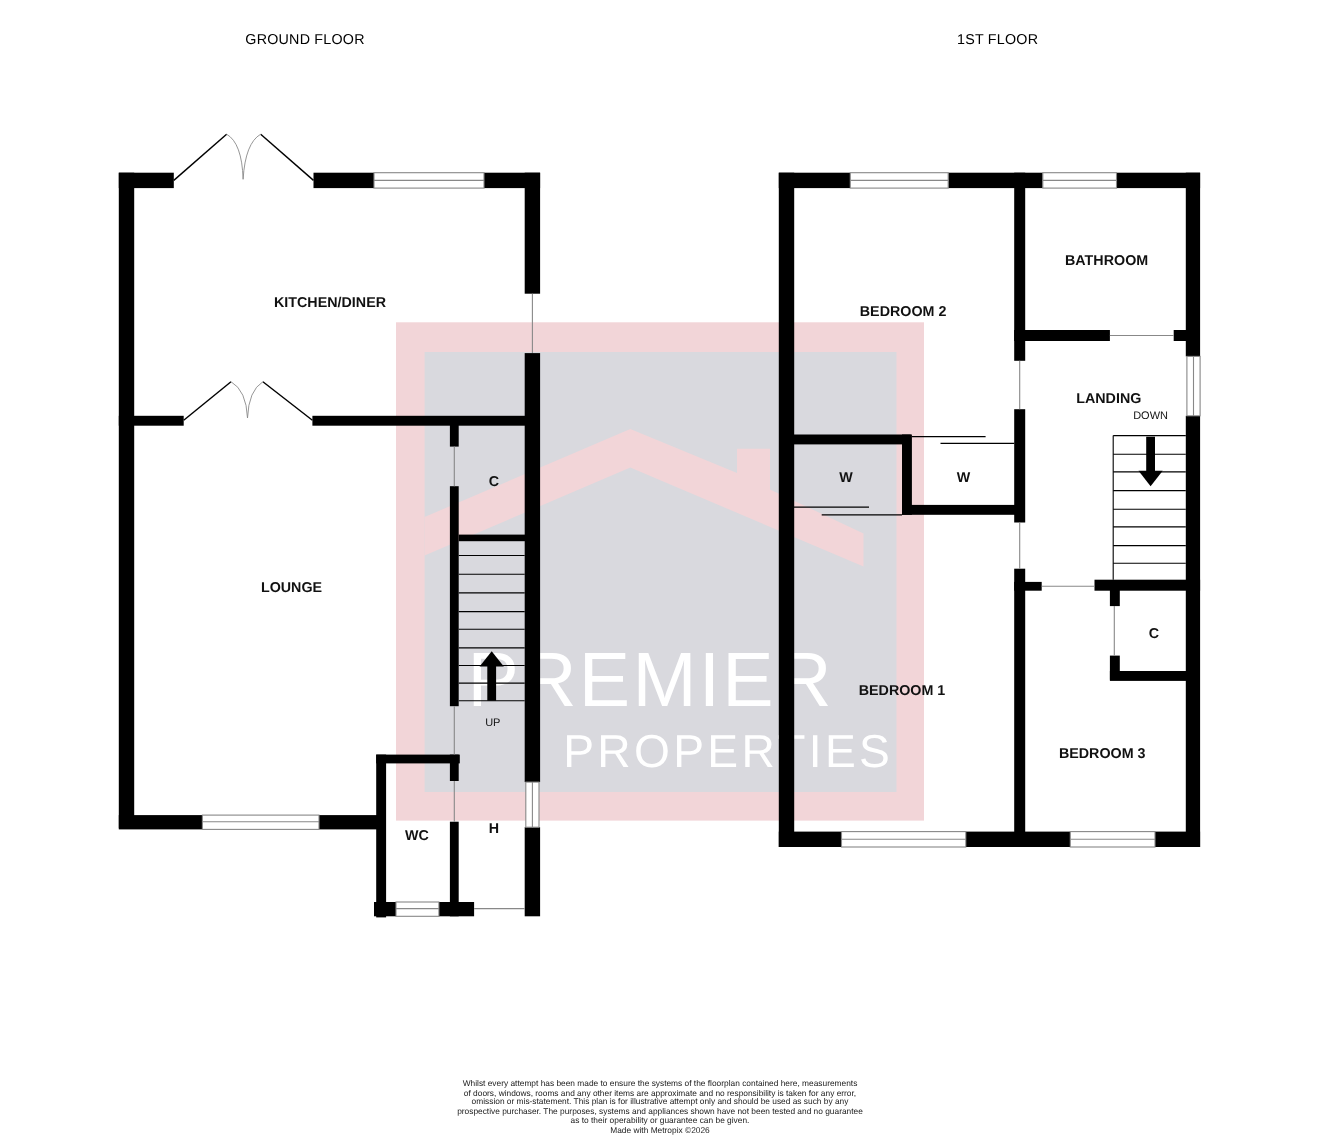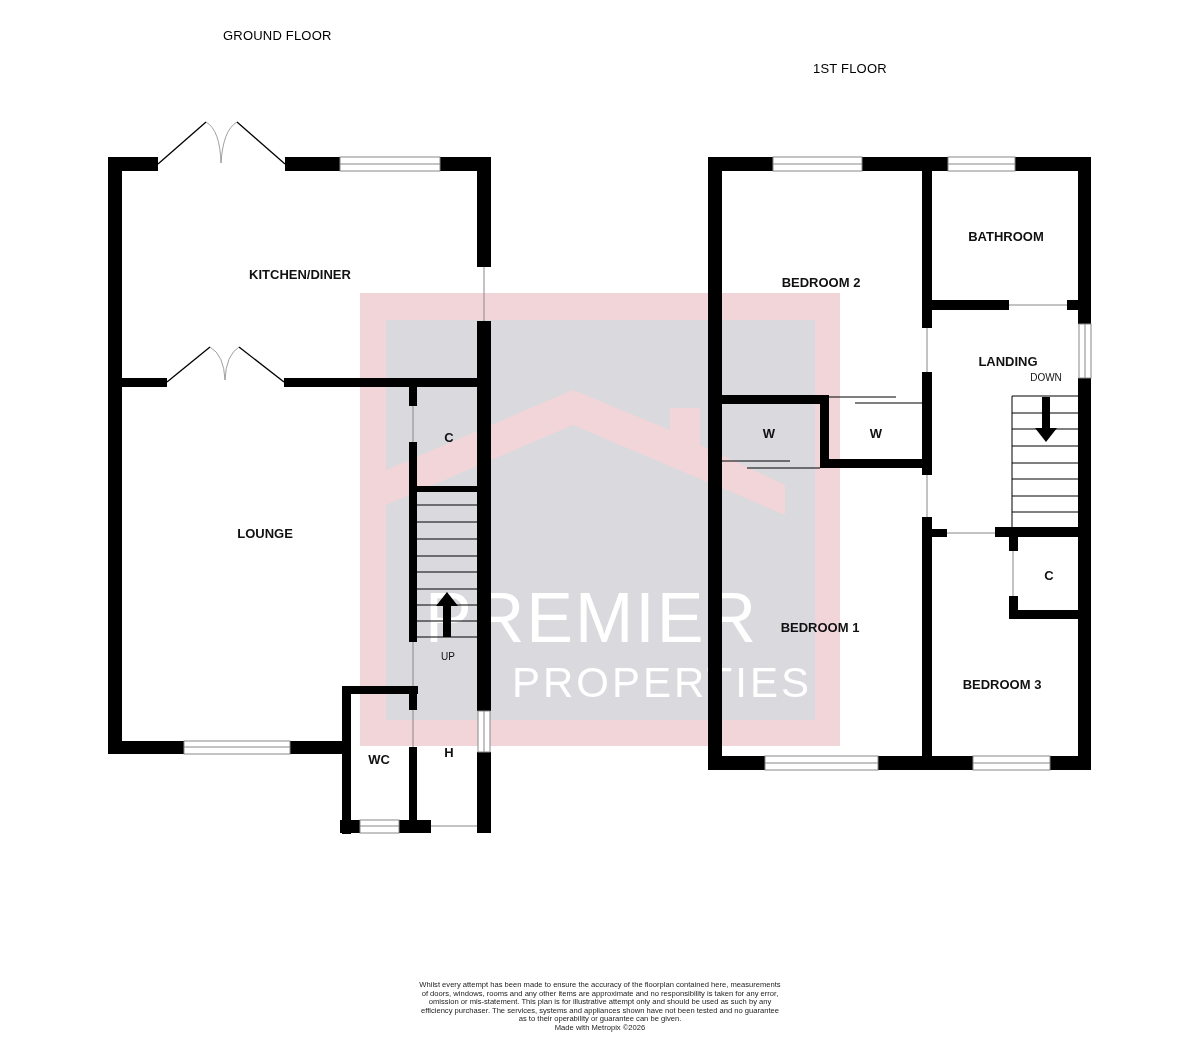--- a/index.html
+++ b/index.html
@@ -9,21 +9,21 @@
   .room-label { font-family: "Liberation Sans", sans-serif; font-weight: bold; font-size: 13px; fill: #111; }
   .small-label { font-family: "Liberation Sans", sans-serif; font-size: 10px; fill: #111; }
   .wm-big { font-family: "Liberation Sans", sans-serif; font-size: 70px; fill: #ffffff; letter-spacing: 2px; font-weight: 300; }
   .wm-small { font-family: "Liberation Sans", sans-serif; font-size: 42px; fill: #ffffff; letter-spacing: 3px; }
   .disclaimer { position: absolute; left: 390px; top: 981px; width: 420px; text-align: center; font-size: 7.6px; line-height: 8.6px; color: #222; }
 </style>
 </head>
 <body>
 
 <div class="floor-title" style="left:223px;">GROUND FLOOR</div>
-<div class="floor-title" style="left:813px;margin-top:33px;">1ST FLOOR</div>
+<div class="floor-title" style="left:870px;">1ST FLOOR</div>
 
 <svg id="plan" width="1200" height="1038" viewBox="0 0 1200 1038">
 
   <g>
     <rect x="360" y="293" width="480" height="453" fill="#f2d5d8"></rect>
     <rect x="386" y="320" width="429" height="400" fill="#d9d9de"></rect>
     <polygon points="386,470 573,390 670,430 670,408 700,408 700,445 785,485 785,515 573,425 386,505" fill="#f2d5d8"></polygon>
     <text x="425" y="642" class="wm-big">PREMIER</text>
     <text x="512" y="697" class="wm-small">PROPERTIES</text>
   </g>
@@ -183,19 +183,19 @@
     <text x="1046" y="381" text-anchor="middle" class="small-label">DOWN</text>
     <text x="769" y="438" text-anchor="middle" class="room-label">W</text>
     <text x="876" y="438" text-anchor="middle" class="room-label">W</text>
     <text x="820" y="632" text-anchor="middle" class="room-label">BEDROOM 1</text>
     <text x="1049" y="580" text-anchor="middle" class="room-label">C</text>
     <text x="1002" y="689" text-anchor="middle" class="room-label">BEDROOM 3</text>
   </g>
 </svg>
 
 <div class="disclaimer">
-  <div>Whilst every attempt has been made to ensure the accuracy of the floorplan contained here, measurements</div>
+  <div>Whilst every attempt has been made to ensure the systems of the floorplan contained here, measurements</div>
   <div>of doors, windows, rooms and any other items are approximate and no responsibility is taken for any error,</div>
   <div>omission or mis-statement. This plan is for illustrative attempt only and should be used as such by any</div>
-  <div>efficiency purchaser. The services, systems and appliances shown have not been tested and no guarantee</div>
+  <div>prospective purchaser. The purposes, systems and appliances shown have not been tested and no guarantee</div>
   <div>as to their operability or guarantee can be given.</div>
   <div>Made with Metropix ©2026</div>
 </div>
 
 </body></html>

